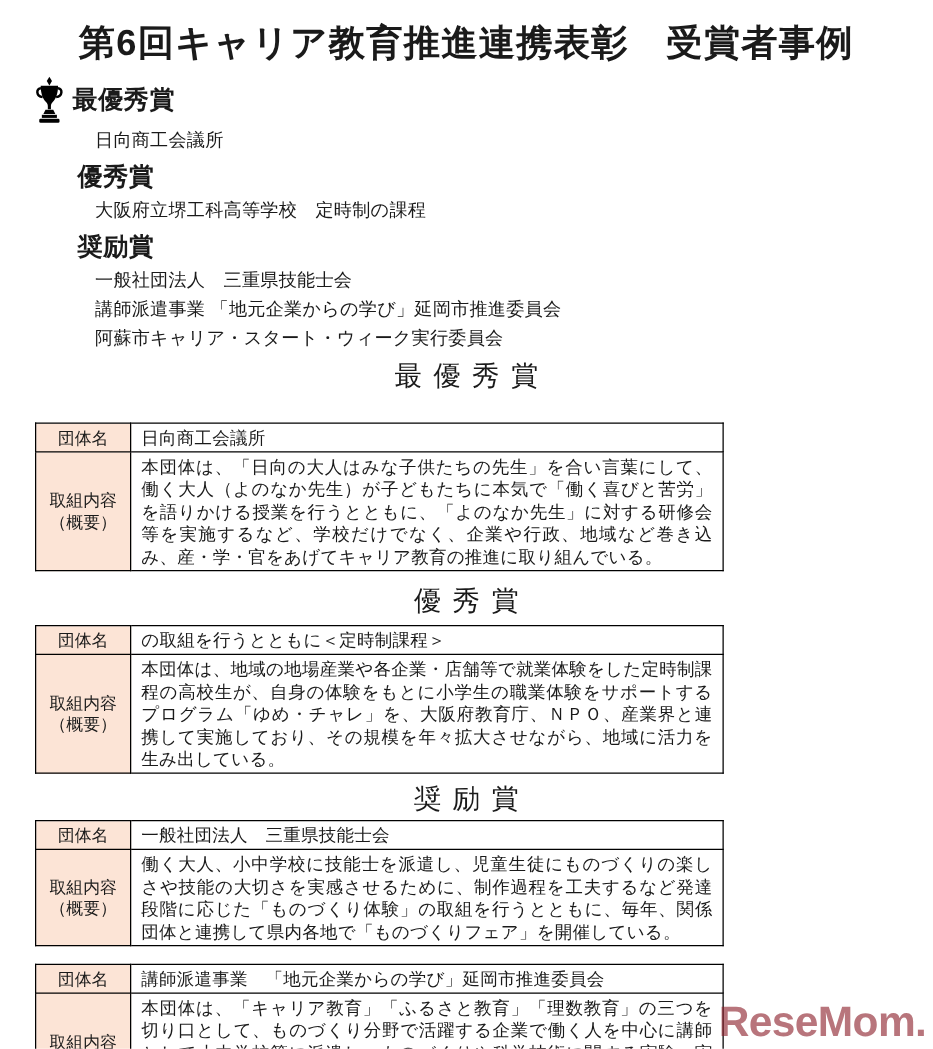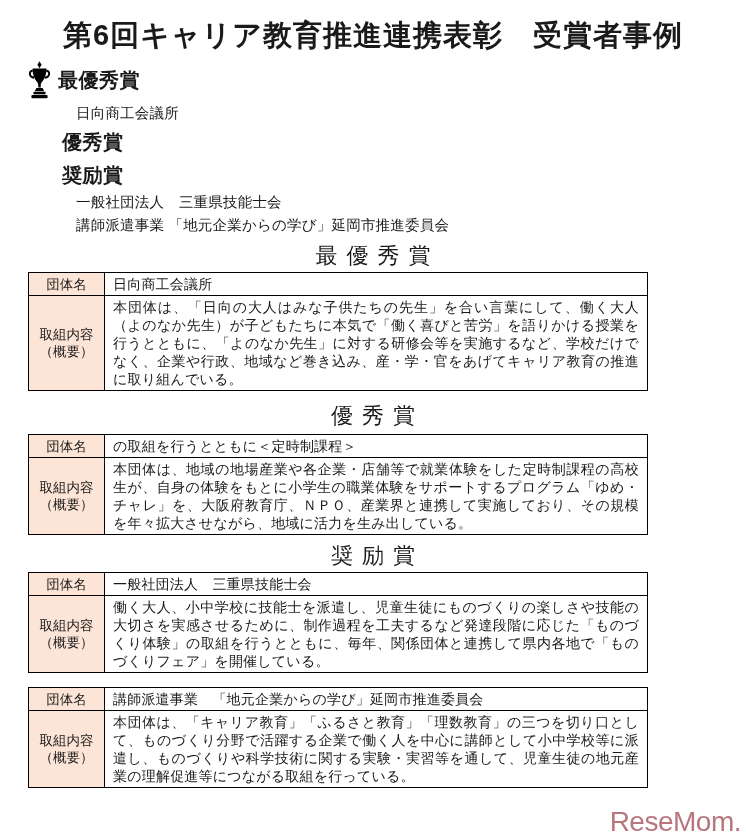--- a/index.html
+++ b/index.html
@@ -54,22 +54,22 @@
     line-height: 29px;
     letter-spacing: 9px;
     text-indent: 9px; 
     margin-top: 7px;
   }
   .serif-head.s2 { margin-top: 10px; }
   .serif-head.s3 { margin-top: 6px; }
 
   table.award-table {
     border-collapse: collapse;
-    margin: 2px 0 0 28px;
-    width: 620px;
+    margin: 22px 0 0 28px;
+    width: 551px;
     table-layout: fixed;
   }
   table.award-table.t2 { margin-top: 4px; }
   table.award-table.t3 { margin-top: 2px; }
   table.award-table.t4 { margin-top: 14px; }
   .award-table td { border: 1.7px solid #000000; }
   td.lbl {
     width: 76px;
     background: #FCE4D6;
     text-align: center;
@@ -85,22 +85,22 @@
     padding: 2px 8px;
     text-align: justify;
     vertical-align: middle;
     letter-spacing: 0.2px;
   }
 
   .watermark {
     position: absolute;
     right: 5px;
     bottom: 1px;
-    font-size: 28px;
-    font-weight: normal;
+    font-size: 34px;
+    font-weight: bold;
     letter-spacing: -0.5px;
     color: rgba(140, 33, 43, 0.62);
     font-family: "Liberation Sans", sans-serif;
     pointer-events: none;
   }
 </style>
 </head>
 <body>
 
 <div class="doc">
@@ -117,25 +117,27 @@
         <rect x="5.2" y="32.4" width="15.6" height="3.2" rx="1"></rect>
       </g>
       <path d="M6.5,9 C2.6,9 2.6,15.2 7.8,15.8" fill="none" stroke="#000000" stroke-width="1.9"></path>
       <path d="M19.5,9 C23.4,9 23.4,15.2 18.2,15.8" fill="none" stroke="#000000" stroke-width="1.9"></path>
     </svg>
     <h2 class="award-head">最優秀賞</h2>
   </div>
   <div class="winner">日向商工会議所</div>
 
   <h2 class="award-head plain">優秀賞</h2>
+  <div class="winner">大阪府立堺工科高等学校　定時制の課程</div>
 
   <h2 class="award-head plain mt8">奨励賞</h2>
   <div class="winner">一般社団法人　三重県技能士会</div>
   <div class="winner">講師派遣事業 「地元企業からの学び」延岡市推進委員会</div>
 
+  <div class="winner">阿蘇市キャリア・スタート・ウィーク実行委員会</div>
 
   <h3 class="serif-head">最優秀賞</h3>
   <table class="award-table t1">
     <tbody>
         <tr>
       <td class="lbl">団体名</td>
       <td class="val">日向商工会議所</td>
     </tr>
     <tr>
       <td class="lbl">取組内容

